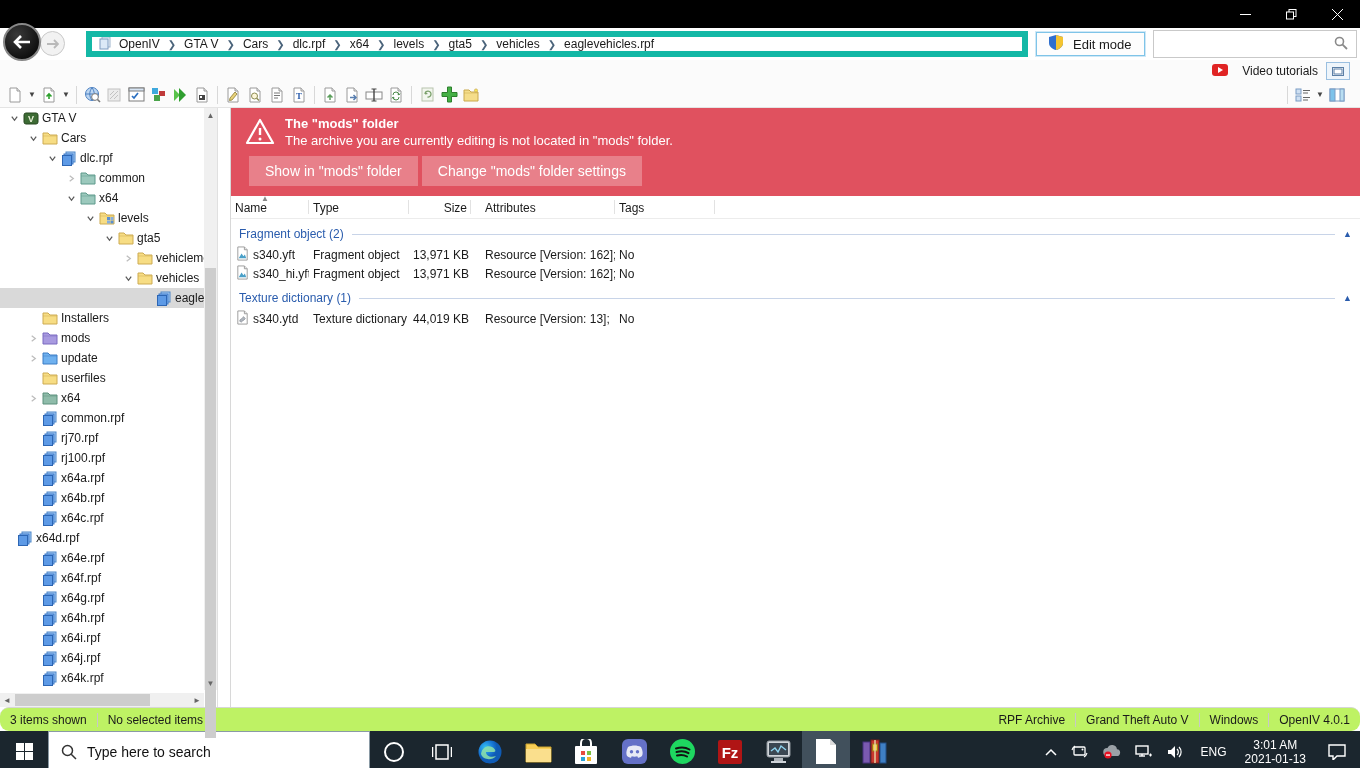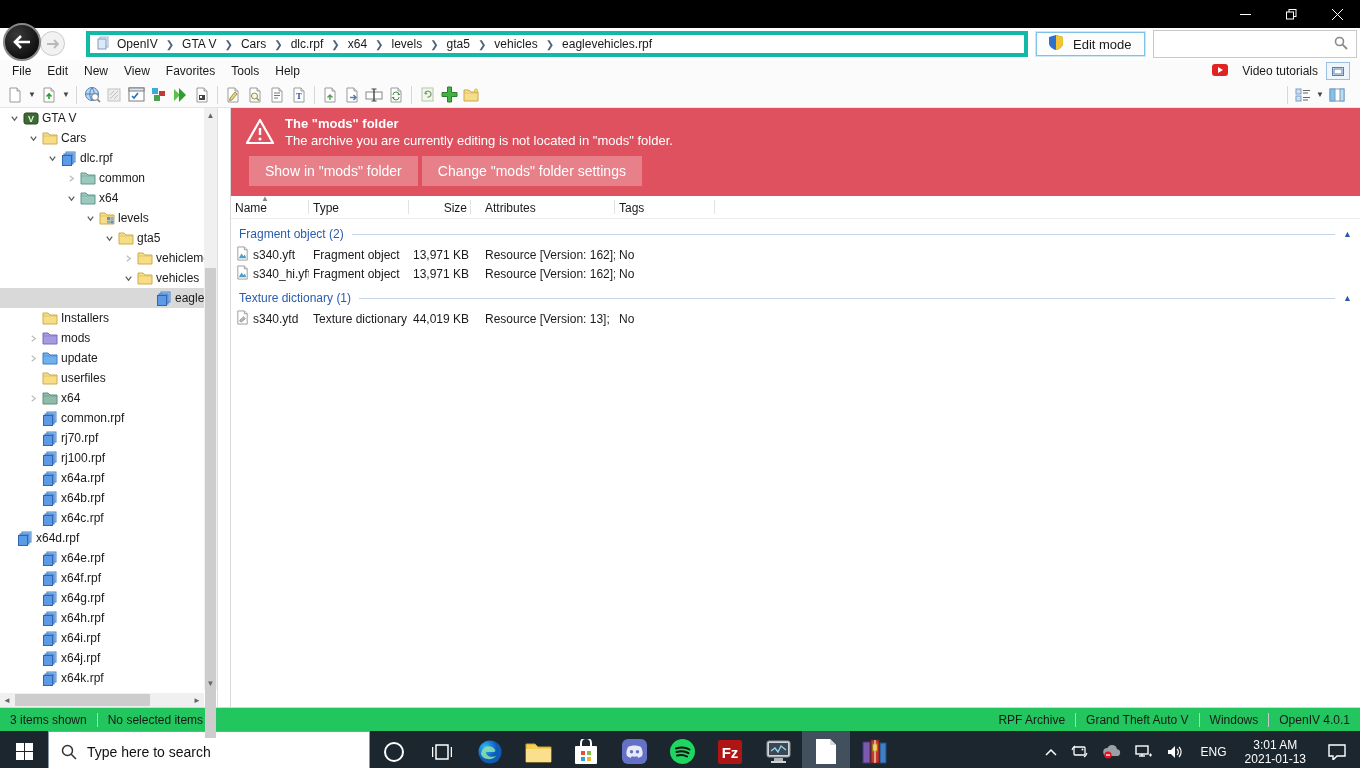--- a/index.html
+++ b/index.html
@@ -12,21 +12,21 @@
   .tb-btn svg { stroke:#fff; }
 
   
   .navbar { height:32px; background:#fff; display:flex; align-items:center; position:relative; }
   .nav-circles { position:relative; width:86px; height:32px; }
   .back-btn { position:absolute; left:3px; top:-5px; width:38px; height:38px; border-radius:50%;
     background:radial-gradient(circle at 35% 30%, #3a3a3a, #000); border:2px solid #888;
     display:flex; align-items:center; justify-content:center; z-index:5; }
   .fwd-btn { position:absolute; left:40px; top:3px; width:25px; height:25px; border-radius:50%;
     background:#f2f2f2; border:1px solid #c9c9c9; display:flex; align-items:center; justify-content:center; }
-  .crumb-box { height:26px; flex:0 0 942px; border:4px solid #14b8a6; background:#fff;
+  .crumb-box { height:26px; flex:0 0 942px; border:6px solid #14b8a6; background:#fff;
     display:flex; align-items:center; padding:0 6px; gap:2px; overflow:hidden; }
   .crumb-item { padding:2px 5px; white-space:nowrap; cursor:default; }
   .crumb-sep { color:#4a637a; font-size:10px; padding:0 3px; }
   .editmode-btn { height:24px; margin-left:8px; padding:0 12px; background:#fdfdfd; border:1px solid #7fc4e8;
     outline:1px solid #cfe8f6; display:flex; align-items:center; gap:10px; font-size:13px; }
   .searchbox { height:28px; margin-left:8px; flex:1; margin-right:3px; border:1px solid #c9c9c9;
     display:flex; align-items:center; padding:0 8px; }
   .searchbox input { border:none; outline:none; flex:1; font-size:12px; font-family:inherit; }
 
   
@@ -95,21 +95,21 @@
   .file-row { height:19px; display:flex; align-items:center; }
   .cell { padding:0 4px; overflow:hidden; white-space:nowrap; }
   .cell-name { width:78px; display:flex; align-items:center; gap:3px; }
   .cell-type { width:100px; }
   .cell-size { width:62px; text-align:right; }
   .cell-gap  { width:10px; }
   .cell-attr { width:134px; }
   .cell-tags { width:100px; }
 
   
-  .statusbar { height:24px; border-top:1px solid #d6d6d6; display:flex; align-items:center; background:#22c55e; font-size:12px; }
+  .statusbar { height:24px; border-top:1px solid #d6d6d6; display:flex; align-items:center; background:#bef264; font-size:12px;border-radius:9px; }
   .status-seg { padding:0 10px; position:relative; }
   .status-seg + .status-seg { border-left:1px solid #c8c8c8; }
   .status-right { margin-left:auto; display:flex; }
 
   
   .taskbar { height:41px; background:#1b262e; display:flex; align-items:stretch; color:#fff; }
   .task-btn { width:48px; display:flex; align-items:center; justify-content:center; position:relative; }
   .task-search { width:322px; background:#fff; display:flex; align-items:center; gap:10px; padding:0 12px;
     border:1px solid #8a9aa5; color:#333; }
   .task-search span { font-size:14px; color:#111; }
@@ -198,29 +198,20 @@
     <span>
       <svg width="14" height="14" viewBox="0 0 14 14">
           <circle cx="5.5" cy="5.5" r="4" fill="none" stroke="#8a8a8a" stroke-width="1.6"></circle>
           <line x1="8.6" y1="8.6" x2="13" y2="13" stroke="#8a8a8a" stroke-width="1.8"></line>
         </svg>
     </span>
   </div>
 </div>
 
 <div class="menubar">
-  <span id="menu-items" style="display:flex;">
-      <span class="menu-item">File</span>
-      <span class="menu-item">Edit</span>
-      <span class="menu-item">New</span>
-      <span class="menu-item">View</span>
-      <span class="menu-item">Favorites</span>
-      <span class="menu-item">Tools</span>
-      <span class="menu-item">Help</span>
-    </span>
   <div class="menubar-right">
     <div class="video-tut">
       <span>
         <svg width="16" height="12" viewBox="0 0 16 12">
             <rect width="16" height="12" rx="3" fill="#e02424"></rect>
             <path d="M6 3 L11 6 L6 9 Z" fill="#fff"></path>
           </svg>
       </span>
       <span>Video tutorials</span>
     </div>

